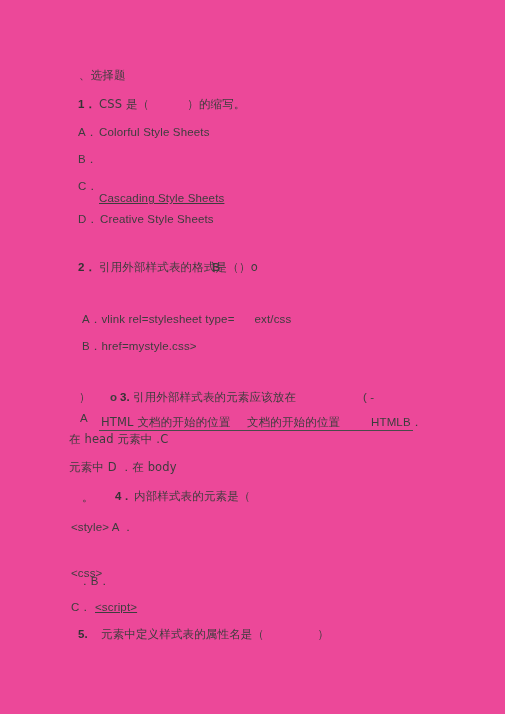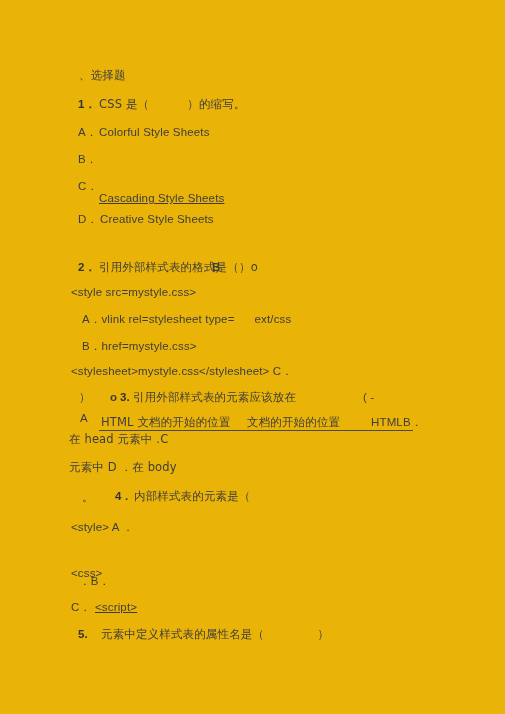--- a/index.html
+++ b/index.html
@@ -13,21 +13,21 @@
     height: 714px;
     position: relative;
     overflow: hidden;
     font-family: "Liberation Sans", "DejaVu Sans", sans-serif;
     color: #3b3b3b;
     -webkit-font-smoothing: antialiased;
   }
   .page {
     position: absolute;
     inset: 0;
-    background: #eab308;
+    background: #ec4899;
   }
   
   .ln {
     position: absolute;
     white-space: pre;
     font-size: 11.5px;
     line-height: 14px;
     color: #3d3d3d;
     letter-spacing: 0.15px;
   }
@@ -67,24 +67,22 @@
   <div class="ln" style="left:99px; top:191px;text-decoration:underline;">Cascading Style Sheets</div>
 
   <div class="ln" style="left:78px; top:212px;">D．</div>
   <div class="ln" style="left:100px; top:212px;">Creative Style Sheets</div>
 
   <div class="ln num" style="left:78px; top:260px;">2．</div>
   <div class="ln cn" style="left:99px; top:260px;">引用外部样式表的格式是（</div>
   <div class="ln" style="left:212px; top:260px; font-weight:700;">B</div>
   <div class="ln cn" style="left:239px; top:260px;">）o</div>
 
-  <div class="ln mono-ish" style="left:71px; top:285px;">&lt;style src=mystyle.css&gt;</div>
   <div class="ln mono-ish" style="left:82px; top:339px;">B．href=mystyle.css&gt;</div>
   <div class="ln mono-ish" style="left:82px; top:312px;">A．vlink rel=stylesheet type=      ext/css</div>
-  <div class="ln mono-ish" style="left:71px; top:364px;">&lt;stylesheet&gt;mystyle.css&lt;/stylesheet&gt; C．</div>
 
   <div class="ln" style="left:79px; top:390px;">）</div>
   <div class="ln" style="left:110px; top:390px; font-weight:700;">o</div>
   <div class="ln num" style="left:120px; top:390px;">3.</div>
   <div class="ln cn" style="left:133px; top:390px;">引用外部样式表的元素应该放在</div>
   <div class="ln" style="left:363px; top:390px;">( -</div>
 
   <div class="ln" style="left:80px; top:411px;">A</div>
   <div class="ln cn" style="left:101px; top:415px;">HTML 文档的开始的位置</div>
   <div class="ln cn" style="left:247px; top:415px;">文档的开始的位置</div>

